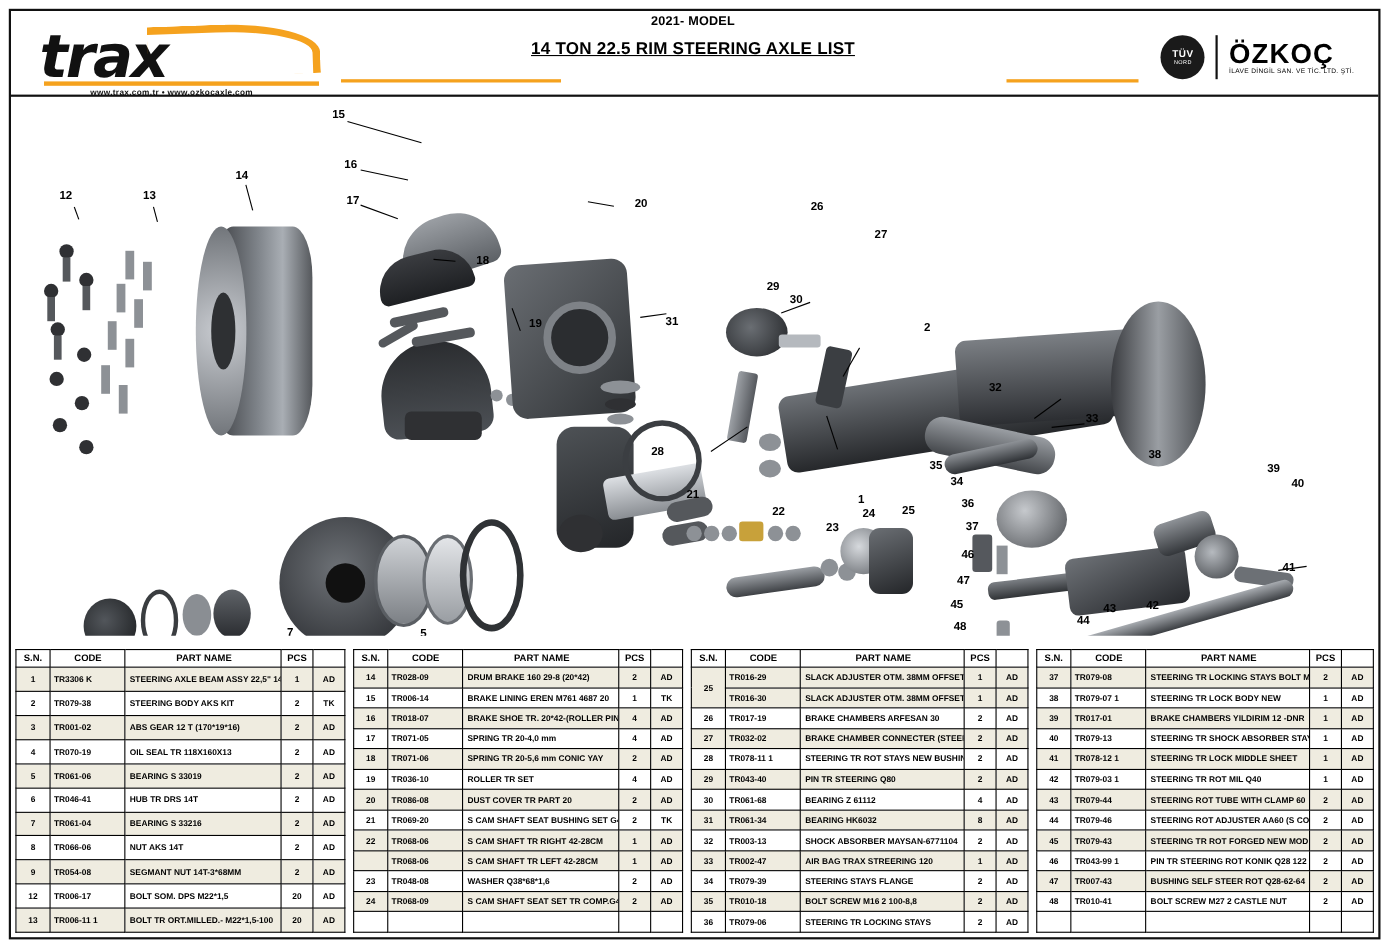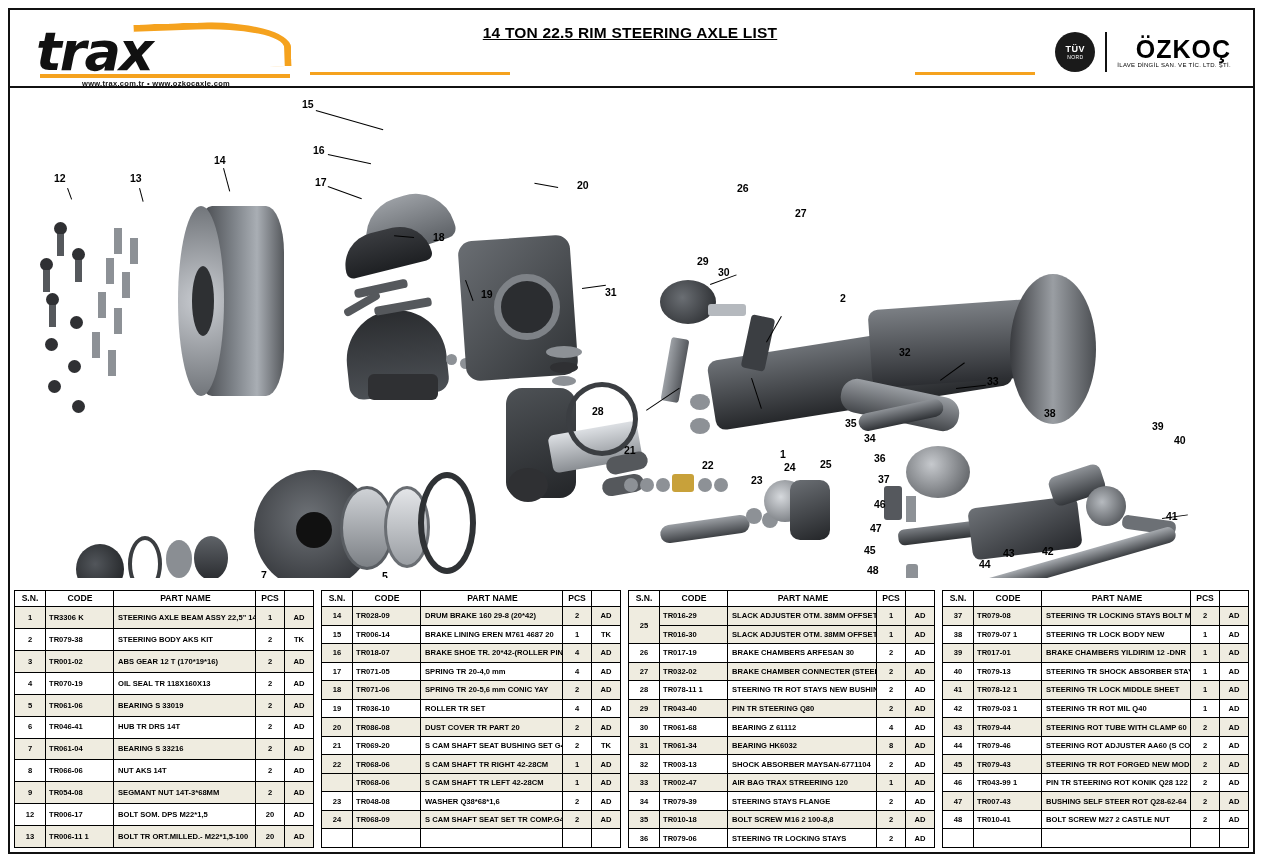--- a/index.html
+++ b/index.html
@@ -19,21 +19,21 @@
   .model{font-size:11.5px;font-weight:bold;letter-spacing:.2px;}
   .main-title{font-size:15.5px;font-weight:bold;margin-top:10px;text-decoration:underline;letter-spacing:.2px;}
   .rule-left{position:absolute;left:300px;top:62px;width:200px;height:3px;background:#f5a21e;}
   .rule-right{position:absolute;left:905px;top:62px;width:120px;height:3px;background:#f5a21e;}
 
   .brand{position:absolute;right:22px;top:18px;height:48px;display:flex;align-items:center;gap:10px;}
   .tuv{width:40px;height:40px;border-radius:50%;background:#1a1a1a;color:#fff;display:flex;flex-direction:column;align-items:center;justify-content:center;}
   .tuv .t1{font-size:9px;font-weight:bold;letter-spacing:.5px;}
   .tuv .t2{font-size:5px;letter-spacing:.4px;}
   .vline{width:2px;height:40px;background:#111;}
-  .ozk{line-height:1.05;text-align:right;}
+  .ozk{line-height:1.05;}
   .ozk .n{font-size:25px;font-weight:bold;letter-spacing:1px;}
   .ozk .s{font-size:6px;letter-spacing:.3px;}
 
   .hdr-line{position:absolute;left:10px;top:86px;width:1243px;height:2px;background:#111;}
 
   
   .diagram{position:absolute;left:10px;top:88px;width:1243px;height:490px;overflow:hidden;}
   .lbl{position:absolute;font-size:10.5px;font-weight:bold;color:#000;}
   .ln{position:absolute;background:#000;height:1px;transform-origin:0 0;}
 
@@ -66,20 +66,21 @@
 
   <div class="header">
     <div class="logo">
       <div class="word">trax</div>
       <div class="swoosh"></div>
       <div class="bar"></div>
       <div class="site">www.trax.com.tr • www.ozkocaxle.com</div>
     </div>
 
     <div class="title-wrap">
+      <div class="model">2021- MODEL</div>
       <div class="main-title">14 TON 22.5 RIM STEERING AXLE LIST</div>
     </div>
     <div class="rule-left"></div>
     <div class="rule-right"></div>
 
     <div class="brand">
       <div class="tuv">
         <div class="t1">TÜV</div>
         <div class="t2">NORD</div>
       </div>

